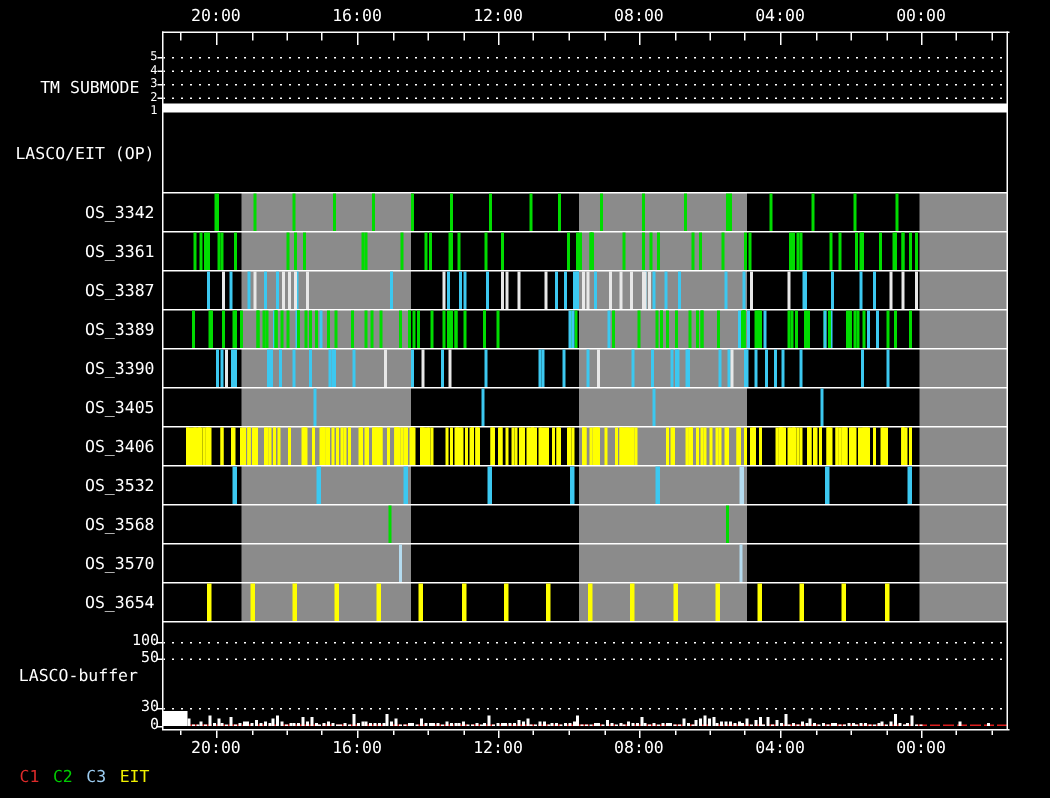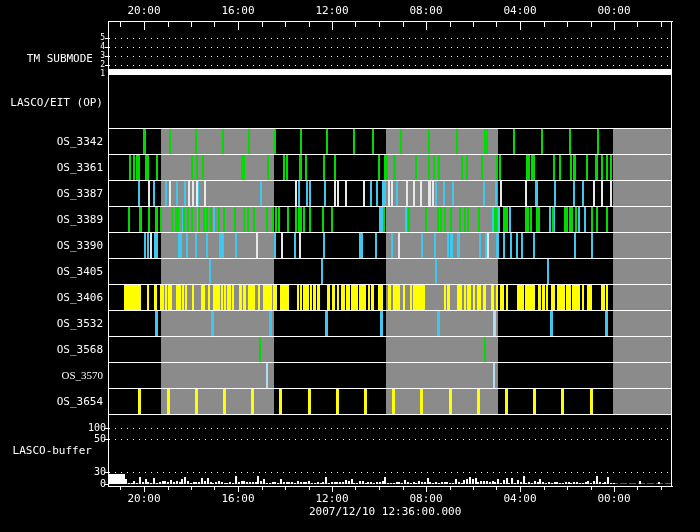--- a/index.html
+++ b/index.html
@@ -18,22 +18,22 @@
 <body>
 
 <div id="screen">
 
   <div class="lbl rlbl" style="left:0;top:52px;width:93px;">TM SUBMODE</div>
 
   <div class="lbl rlbl" style="left:0;top:96px;width:103px;">LASCO/EIT (OP)</div>
 
   <div class="lbl rlbl" style="left:0;top:444px;width:92px;">LASCO-buffer</div>
 
-  <div class="lbl" style="left:309px;top:505px;">2007/12/10 12:36:00.000</div>
 
+  <div class="abs" id="legend" style="left:13px;top:506px;"><span class="legend-item" style="color: rgb(221, 42, 42);">C1</span><span class="legend-item" style="color: rgb(0, 204, 0);">C2</span><span class="legend-item" style="color: rgb(156, 204, 240);">C3</span><span class="legend-item" style="color: rgb(240, 240, 0);">EIT</span></div>
 
   <div class="abs" id="gfx" style="left:0;top:0;width:700px;height:532px;">
       <div class="abs" style="left: 161.016px; top: 128px; width: 112.8px; height: 286px; background: rgb(139, 139, 139);"></div>
       <div class="abs" style="left: 386.052px; top: 128px; width: 111.672px; height: 286px; background: rgb(139, 139, 139);"></div>
       <div class="abs" style="left: 612.78px; top: 128px; width: 59.22px; height: 286px; background: rgb(139, 139, 139);"></div>
       <div class="abs dotline" style="left: 109px; top: 38px; width: 562px;"></div>
       <div class="abs" style="left: 105px; top: 38px; width: 3px; height: 1px; background: rgb(255, 255, 255);"></div>
       <div class="abs dotline" style="left: 109px; top: 47px; width: 562px;"></div>
       <div class="abs" style="left: 105px; top: 47px; width: 3px; height: 1px; background: rgb(255, 255, 255);"></div>
       <div class="abs dotline" style="left: 109px; top: 56px; width: 562px;"></div>
@@ -574,21 +574,21 @@
       <div class="abs" style="left: 269.304px; top: 311px; width: 3px; height: 25px; background: rgb(60, 200, 240);"></div>
       <div class="abs" style="left: 325.14px; top: 311px; width: 3px; height: 25px; background: rgb(60, 200, 240);"></div>
       <div class="abs" style="left: 379.848px; top: 311px; width: 3px; height: 25px; background: rgb(60, 200, 240);"></div>
       <div class="abs" style="left: 436.812px; top: 311px; width: 3px; height: 25px; background: rgb(60, 200, 240);"></div>
       <div class="abs" style="left: 493.212px; top: 311px; width: 3px; height: 25px; background: rgb(180, 220, 240);"></div>
       <div class="abs" style="left: 550.176px; top: 311px; width: 3px; height: 25px; background: rgb(60, 200, 240);"></div>
       <div class="abs" style="left: 604.884px; top: 311px; width: 3px; height: 25px; background: rgb(60, 200, 240);"></div>
       <div class="lbl rlbl" style="left: 0px; top: 343px; width: 103px;">OS_3568</div>
       <div class="abs" style="left: 259.152px; top: 337px; width: 2px; height: 25px; background: rgb(0, 220, 0);"></div>
       <div class="abs" style="left: 484.188px; top: 337px; width: 2px; height: 25px; background: rgb(0, 220, 0);"></div>
-      <div class="lbl rlbl" style="left: 0px; top: 369px; width: 103px; font-family: Liberation Serif, serif;">OS_3570</div>
+      <div class="lbl rlbl" style="left: 0px; top: 369px; width: 103px;">OS_3570</div>
       <div class="abs" style="left: 266.484px; top: 363px; width: 2px; height: 25px; background: rgb(180, 220, 240);"></div>
       <div class="abs" style="left: 493.212px; top: 363px; width: 2px; height: 25px; background: rgb(180, 220, 240);"></div>
       <div class="lbl rlbl" style="left: 0px; top: 395px; width: 103px;">OS_3654</div>
       <div class="abs" style="left: 138.456px; top: 389px; width: 3px; height: 25px; background: rgb(255, 255, 0);"></div>
       <div class="abs" style="left: 166.656px; top: 389px; width: 3px; height: 25px; background: rgb(255, 255, 0);"></div>
       <div class="abs" style="left: 194.856px; top: 389px; width: 3px; height: 25px; background: rgb(255, 255, 0);"></div>
       <div class="abs" style="left: 223.056px; top: 389px; width: 3px; height: 25px; background: rgb(255, 255, 0);"></div>
       <div class="abs" style="left: 251.256px; top: 389px; width: 3px; height: 25px; background: rgb(255, 255, 0);"></div>
       <div class="abs" style="left: 279.456px; top: 389px; width: 3px; height: 25px; background: rgb(255, 255, 0);"></div>
       <div class="abs" style="left: 307.656px; top: 389px; width: 3px; height: 25px; background: rgb(255, 255, 0);"></div>

